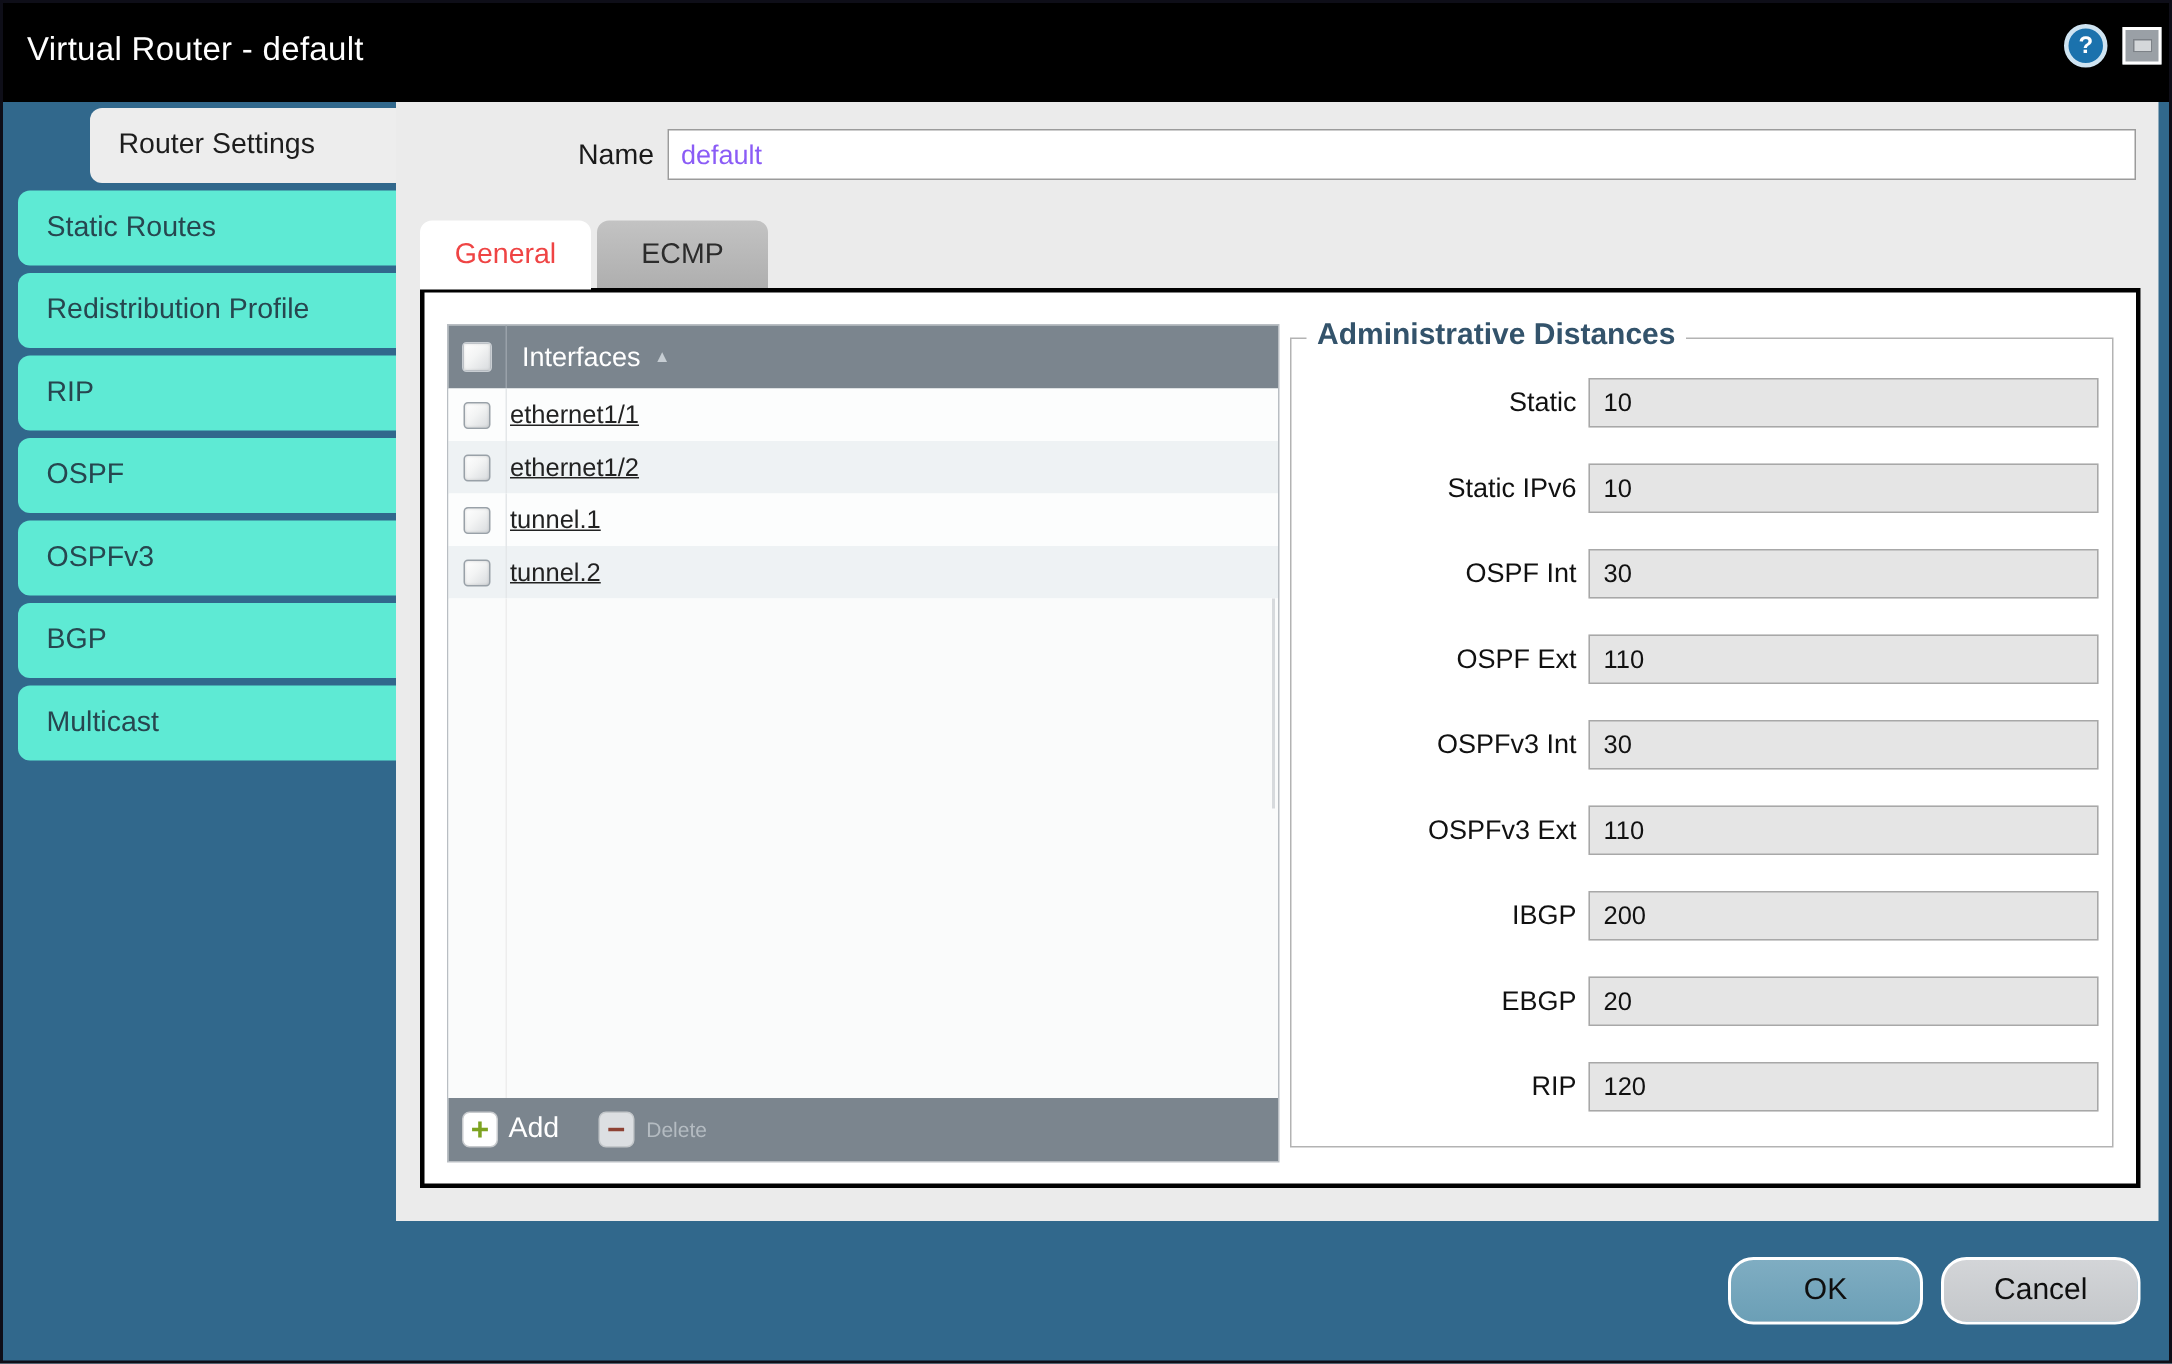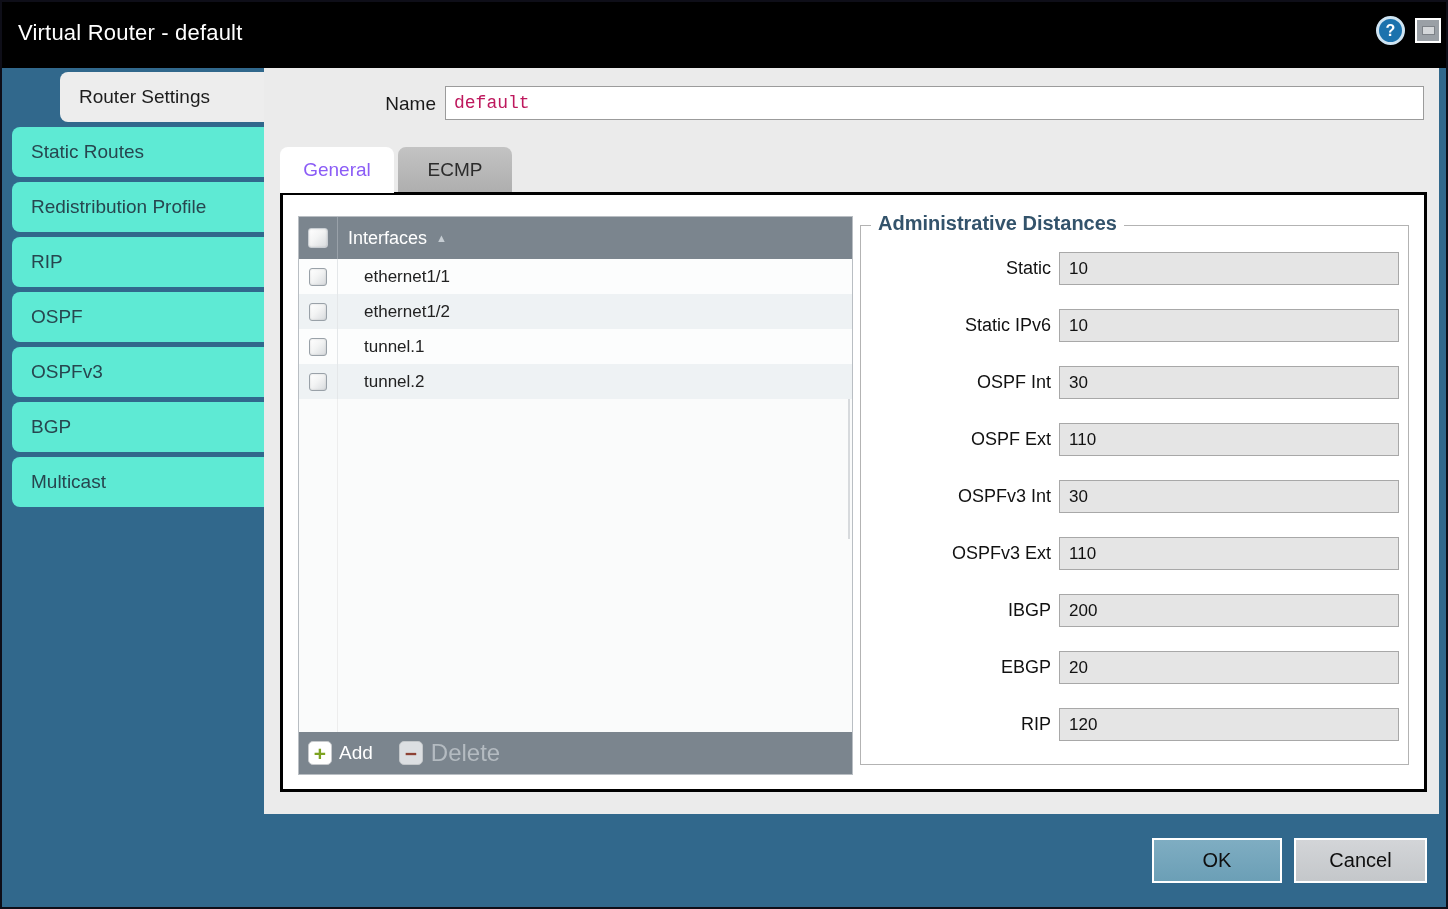--- a/index.html
+++ b/index.html
@@ -38,76 +38,76 @@
   .side-tab.active { background:#ededed; color:#1d1d1d;margin-left:48px; }
 
   
   .panel {
     position:absolute; left:262px; top:66px; width:1175px; height:746px;
     background:#ebebeb;
   }
   .name-label { position:absolute; left:0; top:20px; width:172px; height:32px;
     text-align:right; font-size:19px; color:#1a1a1a; line-height:32px; }
   .name-input { position:absolute; left:181px; top:18px; width:979px; height:34px;
-    border:1px solid #9b9b9b; font-family:Liberation Mono, monospace; font-size:18px; padding:0 8px; color:#be185d; background:#fff; }
+    border:1px solid #9b9b9b; font-family:Liberation Sans, sans-serif; font-size:18px; padding:0 8px; color:#8b5cf6; background:#fff; }
 
   .tab { position:absolute; top:79px; height:46px; border-radius:8px 8px 0 0;
     display:flex; align-items:center; justify-content:center; font-size:19px; cursor:pointer; }
-  .tab-general { left:16px; width:114px; background:#ffffff; color:#8b5cf6; z-index:3; }
+  .tab-general { left:16px; width:114px; background:#ffffff; color:#ef4444; z-index:3; }
   .tab-ecmp { left:134px; width:114px; background:linear-gradient(#c3c3c3,#aeaeae); color:#2c2c2c; z-index:1; }
 
   .content {
     position:absolute; left:16px; top:124px; width:1147px; height:600px;
     background:#ffffff; border:3px solid #000000; z-index:2;
   }
 
   
   .ifc-table { position:absolute; left:15px; top:21px; width:555px; height:559px;
     display:flex; flex-direction:column; border:1px solid #b9bec3; }
   .ifc-header { height:42px; background:#7b858e; display:flex; align-items:center; flex:0 0 auto; }
   .ifc-header .cb-col { width:38px; display:flex; justify-content:center; }
   .ifc-header .hdr-label { color:#ffffff; font-size:18px; padding-left:10px;
     border-left:1px solid #99a1a9; height:42px; display:flex; align-items:center; flex:1; }
   .sort-asc { font-size:11px; color:#c6cdd3; margin-left:9px; }
   .ifc-row { height:35px; display:flex; align-items:center; flex:0 0 auto; font-size:17px; color:#222; cursor:pointer; }
   .ifc-row:nth-child(even) { background:#fcfdfd; }
   .ifc-row:nth-child(odd) { background:#eef2f4; }
   .ifc-row .cb-col { width:38px; display:flex; justify-content:center; }
-  .ifc-row .row-label { padding-left:26px; border-left:1px solid #e4e7e9; height:35px; display:flex; align-items:center; flex:1; }
+  .ifc-row .row-label { padding-left:2px; border-left:1px solid #e4e7e9; height:35px; display:flex; align-items:center; flex:1;text-decoration:underline; }
   .ifc-filler { flex:1; background:#fafbfb; position:relative; }
   .ifc-filler .col-line { position:absolute; left:38px; top:0; bottom:0; width:1px; background:#ededed; }
   .scrollbar-hint { position:absolute; right:2px; top:0; width:2px; height:140px; background:#d7dadd; }
   .ifc-footer { height:42px; background:#7b858e; display:flex; align-items:center; padding-left:9px; flex:0 0 auto; }
   .mini-btn { display:flex; align-items:center; cursor:pointer; }
   .mini-btn .icon-box { width:24px; height:24px; border-radius:5px; display:flex; align-items:center; justify-content:center;
     font-size:21px; font-weight:bold; line-height:1; }
   .add-btn .icon-box { background:#ffffff; border:1px solid #c7cacd; color:#7da321; }
   .add-btn .lbl { color:#ffffff; font-size:19px; margin-left:7px; }
   .del-btn { margin-left:26px; cursor:default; }
   .del-btn .icon-box { background:#dcdfe2; border:1px solid #c3c7ca; color:#8e4234; }
-  .del-btn .lbl { color:#b4bbc1; font-size:24px; margin-left:8px; }
+  .del-btn .lbl { color:#b4bbc1; font-size:14px; margin-left:8px; }
 
   .checkbox { width:18px; height:18px; border:1px solid #99a1a8; border-radius:3px;
     background:linear-gradient(135deg,#ffffff 0%,#f3f4f4 45%,#d8dbde 100%);
     box-shadow:inset 0 0 2px rgba(0,0,0,.15); cursor:pointer; }
   .checkbox.hdr { width:20px; height:20px; border-color:#c9ced3; }
 
   
   .fieldset { position:absolute; left:577px; top:30px; width:549px; height:540px;
     border:1px solid #b3b3b3; }
   .legend { position:absolute; left:10px; top:-14px; background:#ffffff; padding:0 7px;
     font-size:20px; font-weight:bold; color:#33536b; }
   .fld-rows { position:absolute; left:0; top:26px; width:100%; display:flex; flex-direction:column; gap:24px; }
   .fld-row { height:33px; display:flex; align-items:center; }
   .fld-label { width:190px; text-align:right; font-size:18px; color:#111; padding-right:0; }
   .fld-input { margin-left:8px; width:340px; height:33px; border:1px solid #a8a8a8;
     font-family:"Liberation Sans",sans-serif; font-size:17px; padding:0 9px; color:#111; background:#e5e5e5; }
 
   
-  .dlg-btn { position:absolute; top:836px; height:45px; border-radius:0; border:2px solid #ffffff;
+  .dlg-btn { position:absolute; top:836px; height:45px; border-radius:17px; border:2px solid #ffffff;
     font-size:20px; color:#0f0f0f; display:flex; align-items:center; justify-content:center; cursor:pointer; }
   .ok-btn { left:1150px; width:130px; background:linear-gradient(#7fadc2,#6b9fb6); }
   .cancel-btn { left:1292px; width:133px; background:linear-gradient(#d3d5d8,#c4c7ca); }
 </style>
 </head>
 <body>
 
 <div class="titlebar">
   <div class="title">Virtual Router - default</div>
   <div class="help-icon">

